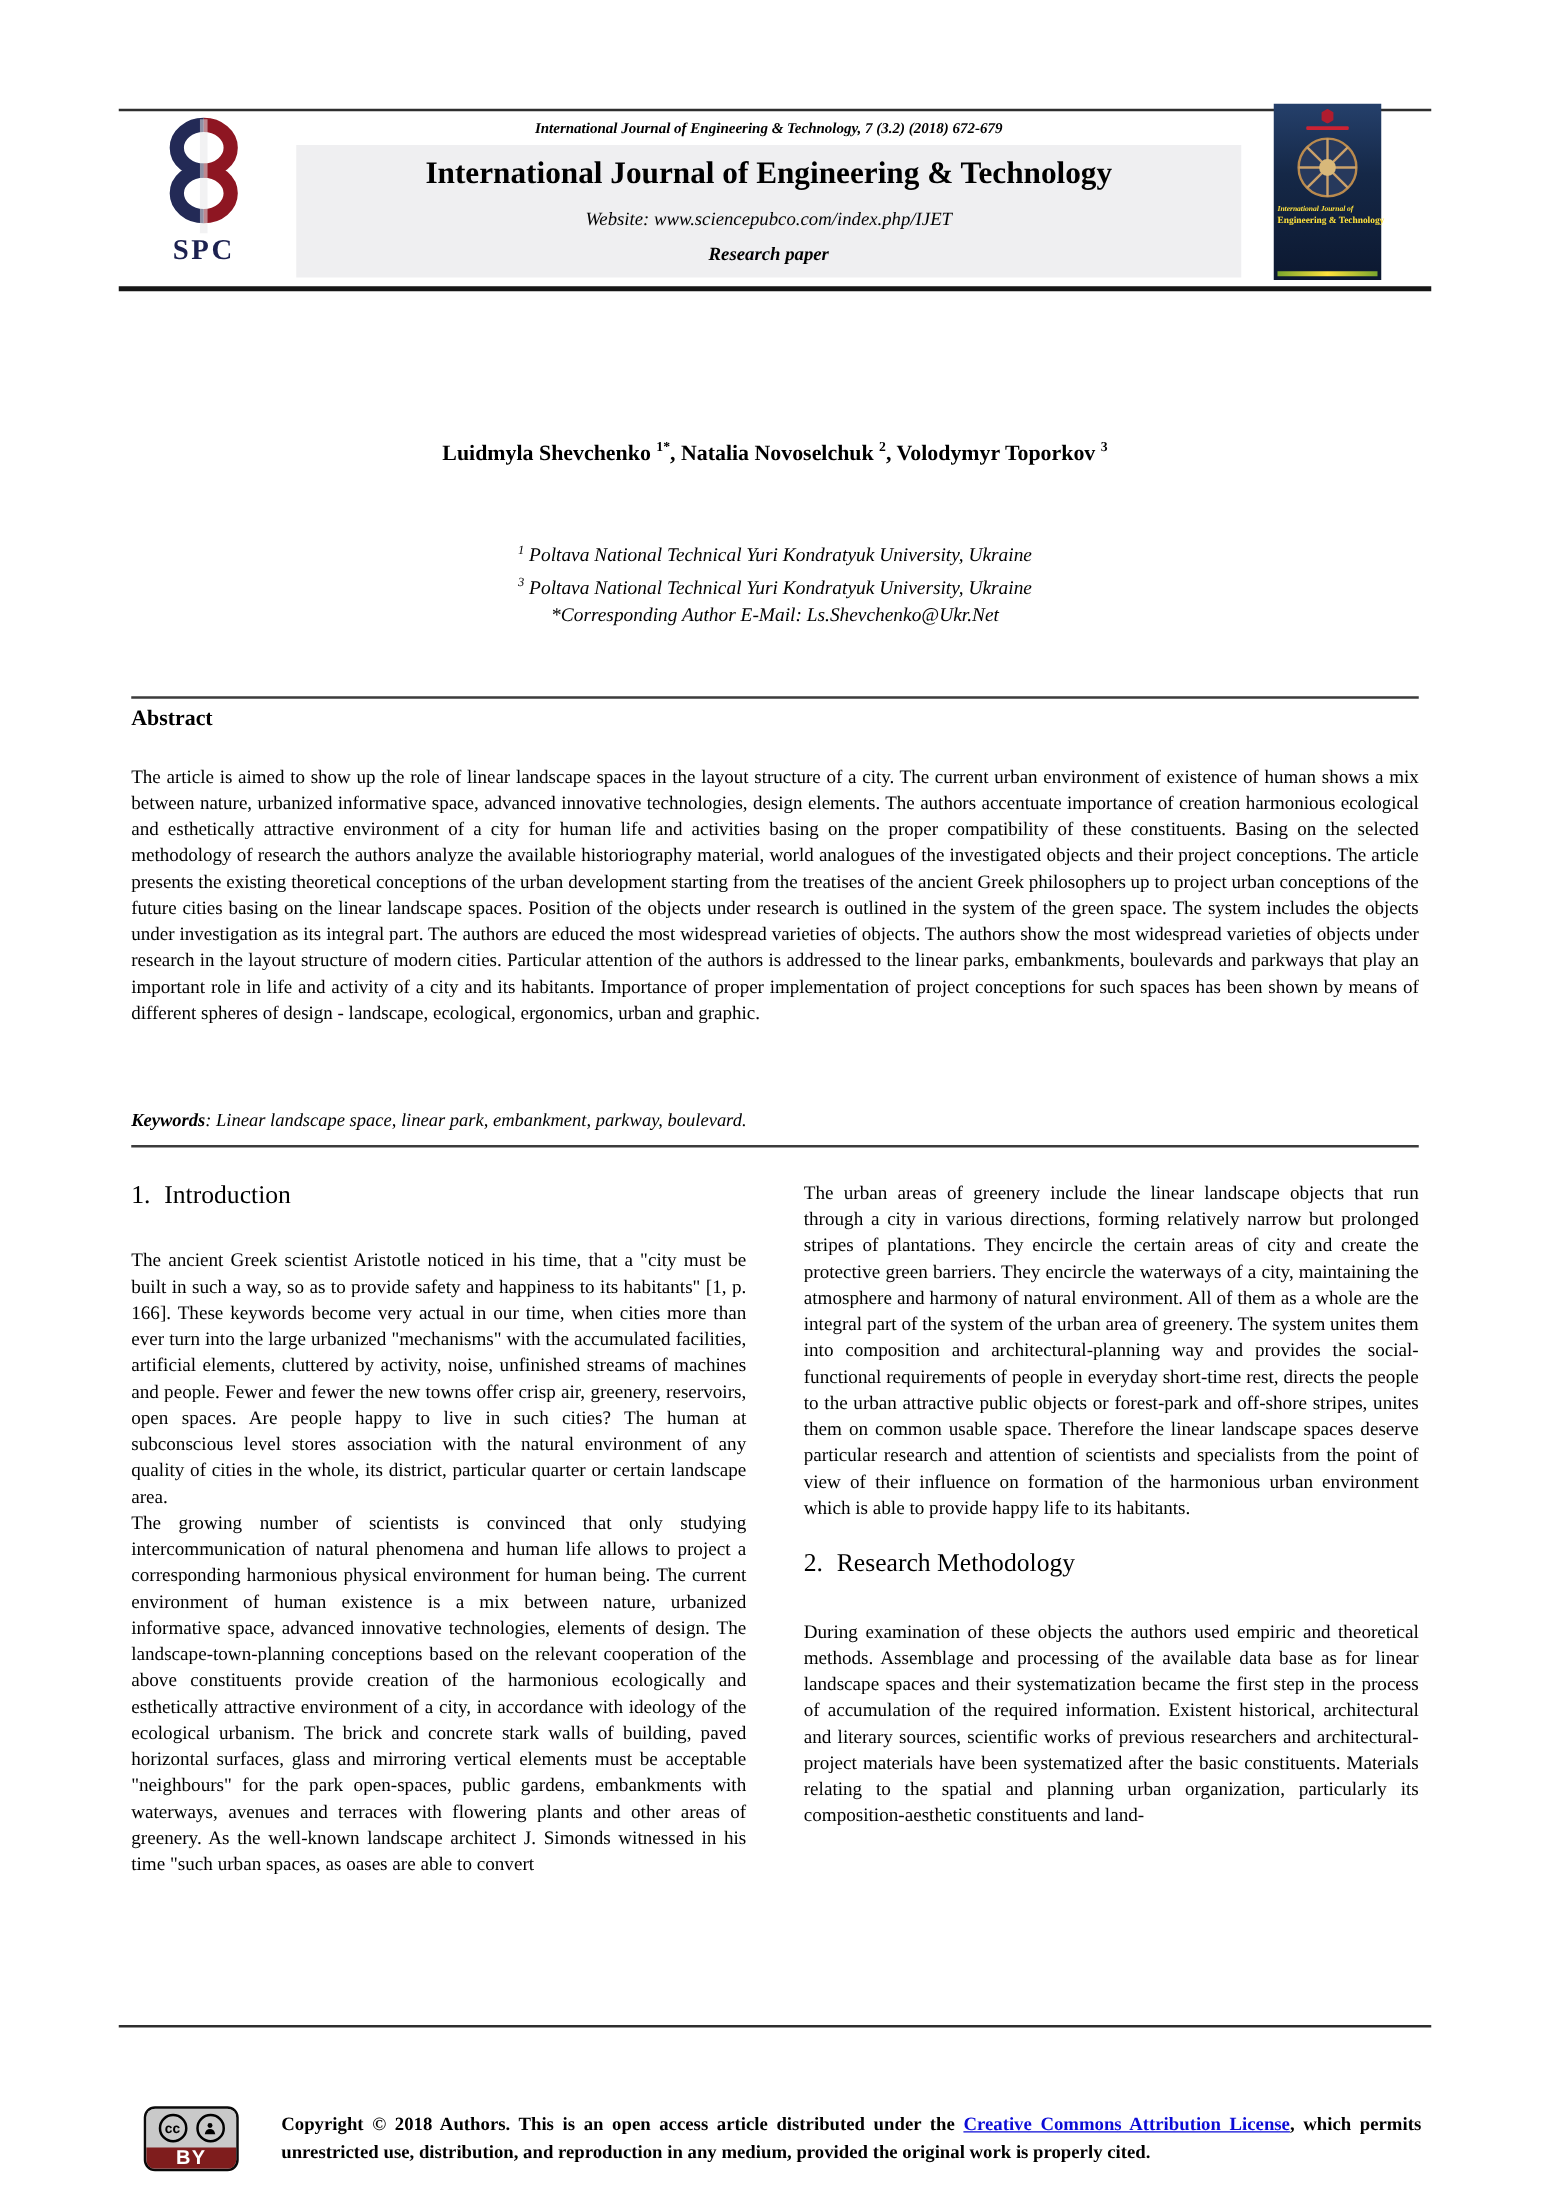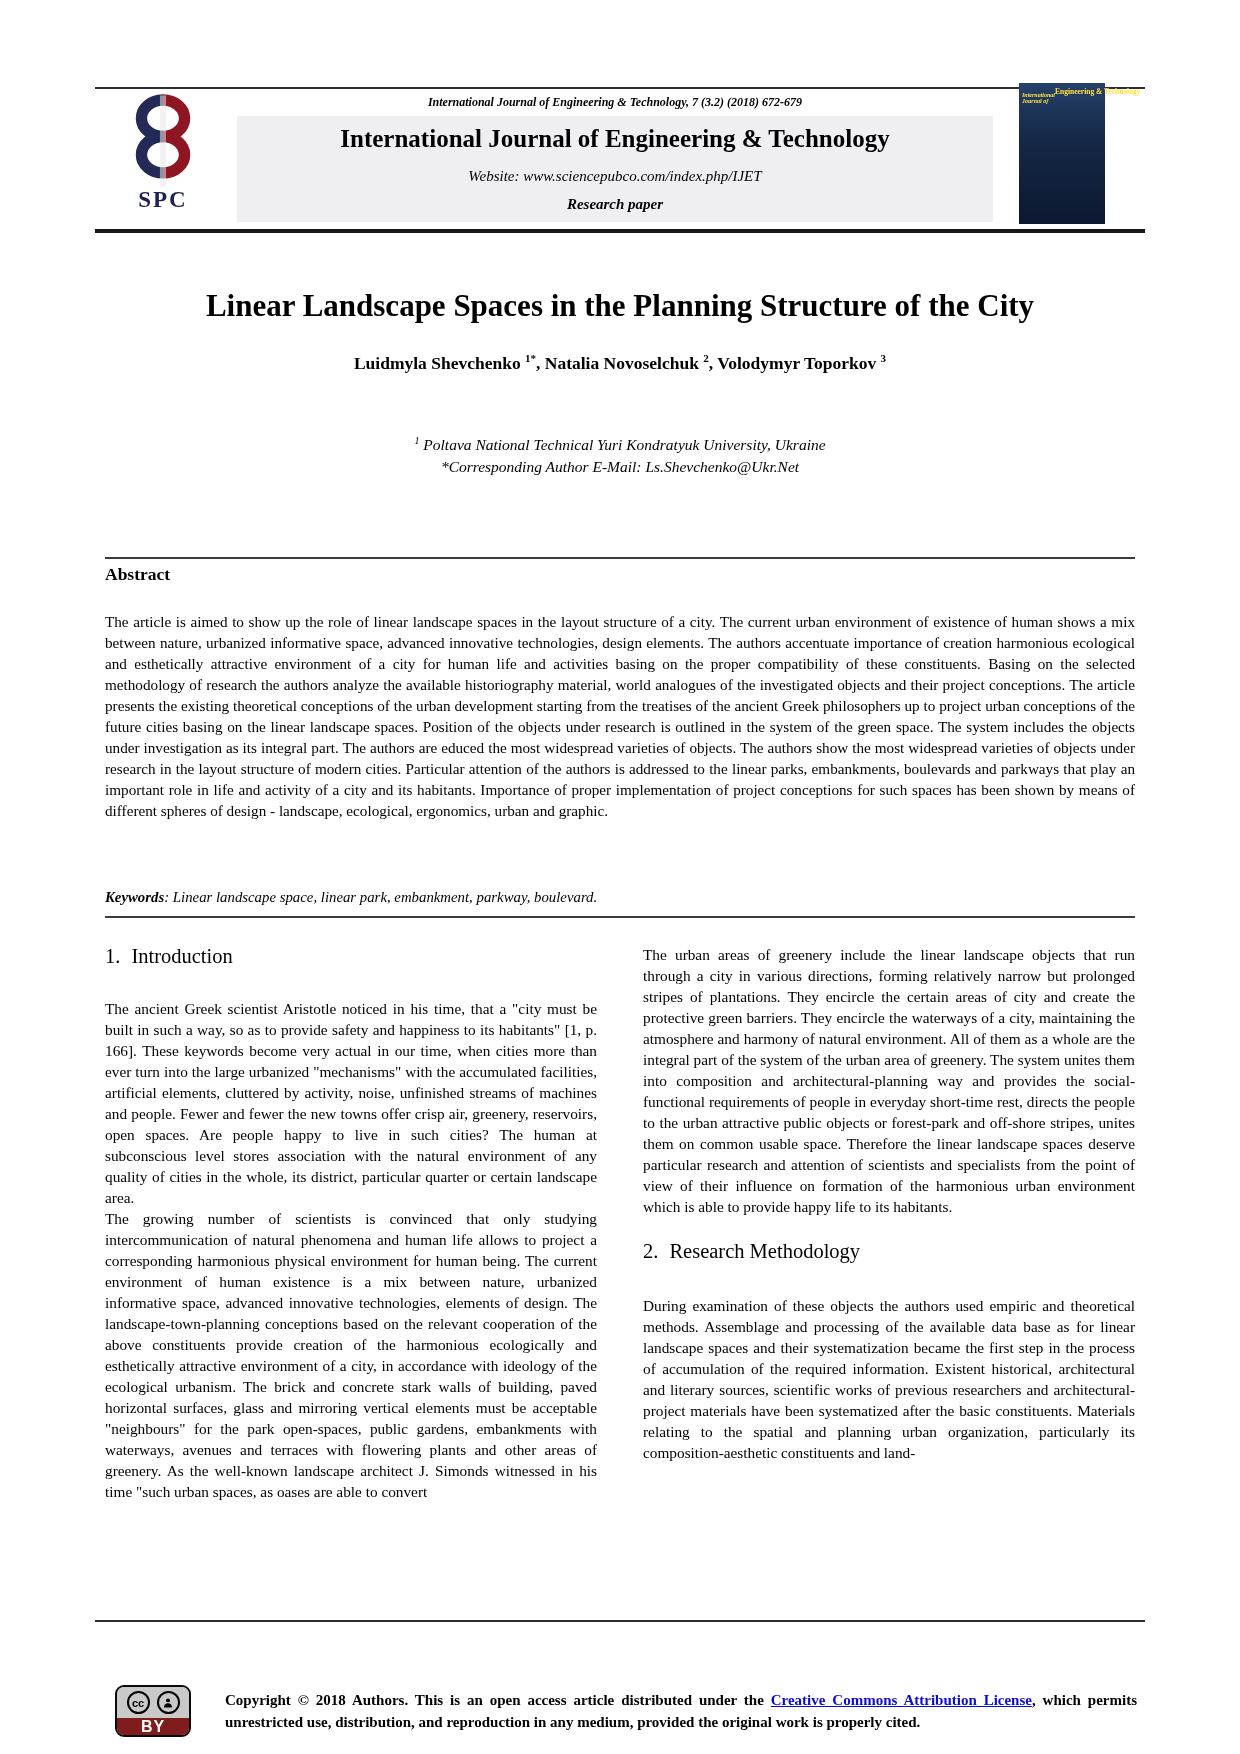--- a/index.html
+++ b/index.html
@@ -19,21 +19,21 @@
   .header-center{position:absolute;left:142px;right:152px;top:0;bottom:0;text-align:center;}
   .citation{font-style:italic;font-weight:bold;font-size:12px;padding-top:6px;}
   .gray-box{background:#efeff1;margin-top:6px;height:106px;}
   .journal-title{font-weight:bold;font-size:25px;padding-top:9px;}
   .website{font-style:italic;font-size:15px;margin-top:15px;}
   .paper-type{font-weight:bold;font-style:italic;font-size:15px;margin-top:11px;}
 
   .cover{
     position:absolute;right:40px;top:-6px;width:86px;height:141px;
     background:linear-gradient(180deg,#25406b 0%,#152847 40%,#0c1830 100%);
-    display:flex;flex-direction:row;align-items:center;box-sizing:border-box;padding:4px 3px 3px 3px;
+    display:flex;flex-direction:column;align-items:center;box-sizing:border-box;padding:4px 3px 3px 3px;
   }
   .cover-emblem{width:10px;height:12px;background:#b01c2e;clip-path:polygon(50% 0,100% 25%,100% 75%,50% 100%,0 75%,0 25%);}
   .cover-emblem-bar{width:34px;height:3px;background:#c23;margin-top:2px;border-radius:1px;}
   .cover-detector{margin-top:4px;}
   .cover-text1{color:#ffe23d;font-size:6px;font-style:italic;font-weight:bold;margin-top:5px;align-self:flex-start;}
   .cover-text2{color:#ffe23d;font-size:7.5px;font-weight:bold;align-self:flex-start;white-space:nowrap;}
   .cover-bottom-bar{margin-top:auto;width:100%;height:4px;background:linear-gradient(90deg,#7aa52d,#ffe23d,#7aa52d);}
 
   
   .article-title{position:absolute;top:288px;left:60px;right:60px;text-align:center;font-size:31px;font-weight:bold;}
@@ -114,28 +114,28 @@
           <line x1="47" y1="10" x2="13" y2="44"></line>
         </g>
         <circle cx="30" cy="27" r="7" fill="#d8b87a"></circle>
       </svg>
       <div class="cover-text1">International Journal of</div>
       <div class="cover-text2">Engineering &amp; Technology</div>
       <div class="cover-bottom-bar"></div>
     </div>
   </div>
 
-  <div class="article-title">Linear Landscape Spaces in the Planning Structure of the City</div>
 
   <div class="authors">
     <span>Luidmyla Shevchenko </span><sup>1*</sup><span>, Natalia Novoselchuk </span><sup>2</sup><span>, Volodymyr Toporkov </span><sup>3</sup>
   </div>
 
   <div class="affiliations">
     <div><sup>1</sup><span> Poltava National Technical Yuri Kondratyuk University, Ukraine</span></div>
+    <div><sup>3</sup><span> Poltava National Technical Yuri Kondratyuk University, Ukraine</span></div>
     <div>*Corresponding Author E-Mail: Ls.Shevchenko@Ukr.Net</div>
   </div>
 
   <div class="rule rule-abstract"></div>
   <div class="abstract-heading">Abstract</div>
   <div class="abstract-text">The article is aimed to show up the role of linear landscape spaces in the layout structure of a city. The current urban environment of existence of human shows a mix between nature, urbanized informative space, advanced innovative technologies, design elements. The authors accentuate importance of creation harmonious ecological and esthetically attractive environment of a city for human life and activities basing on the proper compatibility of these constituents. Basing on the selected methodology of research the authors analyze the available historiography material, world analogues of the investigated objects and their project conceptions. The article presents the existing theoretical conceptions of the urban development starting from the treatises of the ancient Greek philosophers up to project urban conceptions of the future cities basing on the linear landscape spaces. Position of the objects under research is outlined in the system of the green space. The system includes the objects under investigation as its integral part. The authors are educed the most widespread varieties of objects. The authors show the most widespread varieties of objects under research in the layout structure of modern cities. Particular attention of the authors is addressed to the linear parks, embankments, boulevards and parkways that play an important role in life and activity of a city and its habitants. Importance of proper implementation of project conceptions for such spaces has been shown by means of different spheres of design - landscape, ecological, ergonomics, urban and graphic.</div>
   <div class="keywords">
     <span class="kw-label">Keywords</span><span>: Linear landscape space, linear park, embankment, parkway, boulevard.</span>
   </div>
   <div class="rule rule-keywords"></div>

